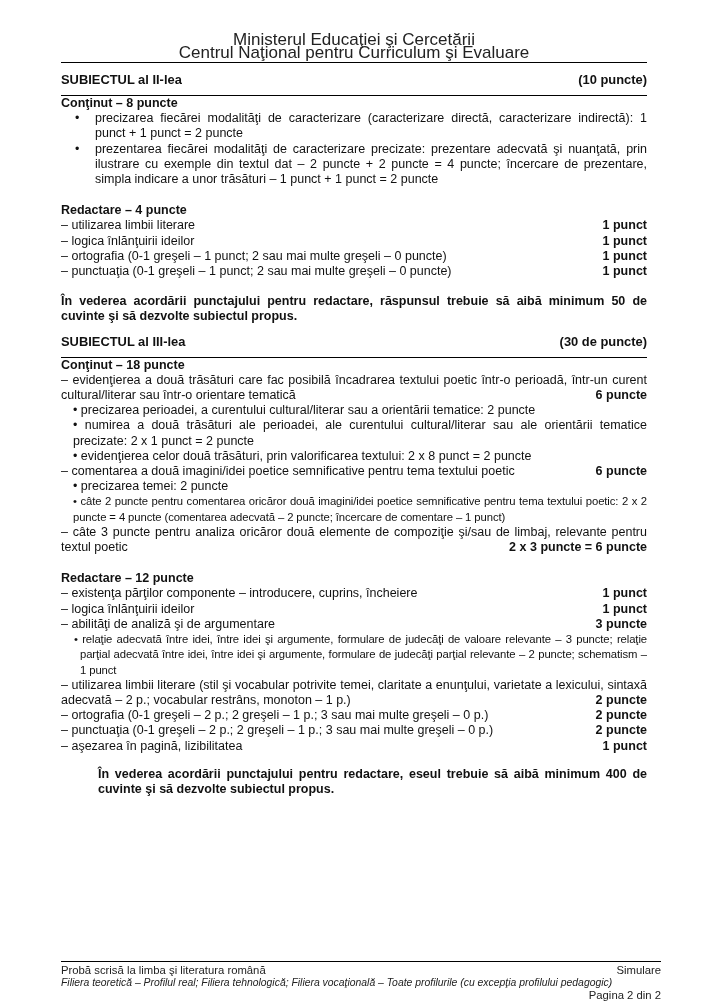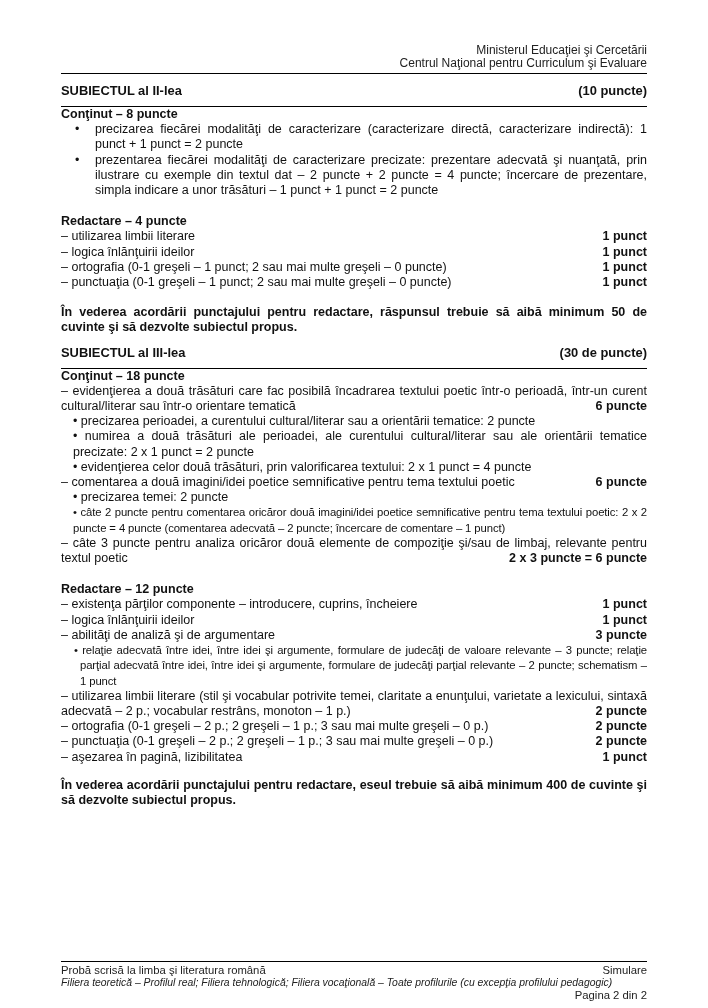--- a/index.html
+++ b/index.html
@@ -9,21 +9,21 @@
     margin:0 auto;
     background:#ffffff;
     box-sizing:border-box;
     padding:33px 61px 0 61px;
     font-family:"Liberation Sans", sans-serif;
     font-size:12.5px;
     line-height:15.2px;
     color:#111;
     overflow:hidden;
   }
-  .doc-header { text-align:right; font-size:12px; line-height:13px; color:#222;margin-top:11px; }
+  .doc-header { text-align:center; font-size:17px; line-height:13px; color:#222; }
   .header-rule { border-bottom:1.5px solid #000; margin-top:3px; }
 
   .subject-head {
     display:flex; justify-content:space-between;
     font-weight:700; font-size:12.9px; line-height:16px;
     border-bottom:1.9px solid #000;
     margin-top:9px; padding-bottom:7px;
   }
   .sec-heading { font-weight:700; }
   .para { margin:0; }
@@ -39,23 +39,23 @@
   .bul-tight { padding-left:12px; }
   .bul-tight::before { content:"\2022\00a0"; }
   .bul-mid { padding-left:19px; text-indent:-6px; }
   .bul-mid::before { content:"\2022\00a0"; }
   .bul-low { padding-left:5px; text-indent:5px; }
   .bul-low::before { content:"\2022\00a0"; }
 
   .condensed { font-size:11.3px; letter-spacing:-0.1px; }
   .note { font-weight:700; margin-top:15px; }
   .mt-block { margin-top:16px; }
-  .mt-note2 { margin-top:13px; }
+  .mt-note2 { margin-top:13px;margin-left:37px; }
 
-  .footer { position:absolute; left:61px; right:61px; bottom:6px; font-size:11.3px; line-height:13px; color:#222; }
+  .footer { position:absolute; left:61px; right:47px; bottom:6px; font-size:11.3px; line-height:13px; color:#222; }
   .footer-rule { border-bottom:1.5px solid #000; margin-bottom:2px; }
   .footer-row1 { display:flex; justify-content:space-between; }
   .footer-filiera { font-style:italic; font-size:10.4px; line-height:12px; }
   .footer-page { text-align:right; }
 </style>
 </head>
 <body>
 
 <div class="page">
 
@@ -98,21 +98,21 @@
     <span>(30 de puncte)</span>
   </div>
   <div class="sec-heading">Conţinut – 18 puncte</div>
 
   <div class="para just p-rel">
     <span>– evidenţierea a două trăsături care fac posibilă încadrarea textului poetic într-o perioadă, într-un curent cultural/literar sau într-o orientare tematică</span>
     <span class="pts">6 puncte</span>
   </div>
   <div class="para just bul-tight">precizarea perioadei, a curentului cultural/literar sau a orientării tematice: 2 puncte</div>
   <div class="para just bul-tight">numirea a două trăsături ale perioadei, ale curentului cultural/literar sau ale orientării tematice precizate: 2 x 1 punct = 2 puncte</div>
-  <div class="para just bul-tight">evidenţierea celor două trăsături, prin valorificarea textului: 2 x 1 punct = 4 puncte</div>
+  <div class="para just bul-tight">evidenţierea celor două trăsături, prin valorificarea textului: 2 x 8 punct = 2 puncte</div>
 
   <div class="para just p-rel">
     <span>– comentarea a două imagini/idei poetice semnificative pentru tema textului poetic</span>
     <span class="pts">6 puncte</span>
   </div>
   <div class="para just bul-tight">precizarea temei: 2 puncte</div>
   <div class="para just bul-tight condensed">câte 2 puncte pentru comentarea oricăror două imagini/idei poetice semnificative pentru tema textului poetic: 2 x 2 puncte = 4 puncte (comentarea adecvată – 2 puncte; încercare de comentare – 1 punct)</div>
 
   <div class="para just p-rel">
     <span>– câte 3 puncte pentru analiza oricăror două elemente de compoziţie şi/sau de limbaj, relevante pentru textul poetic</span>

